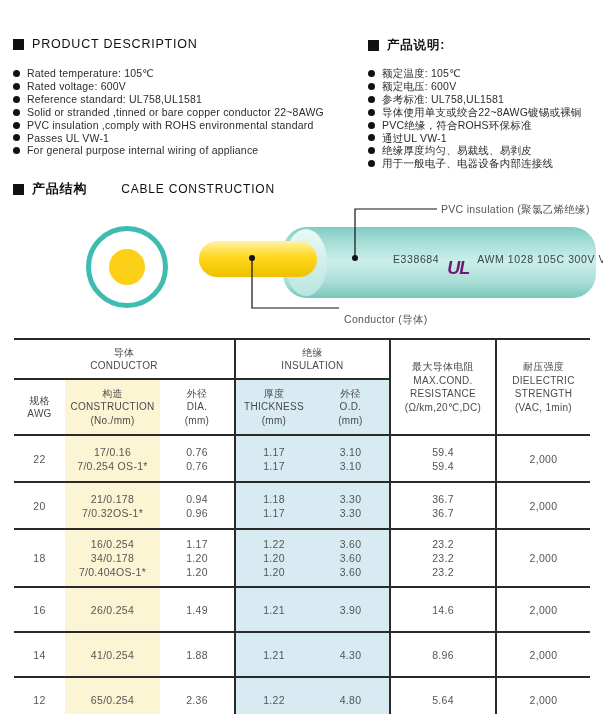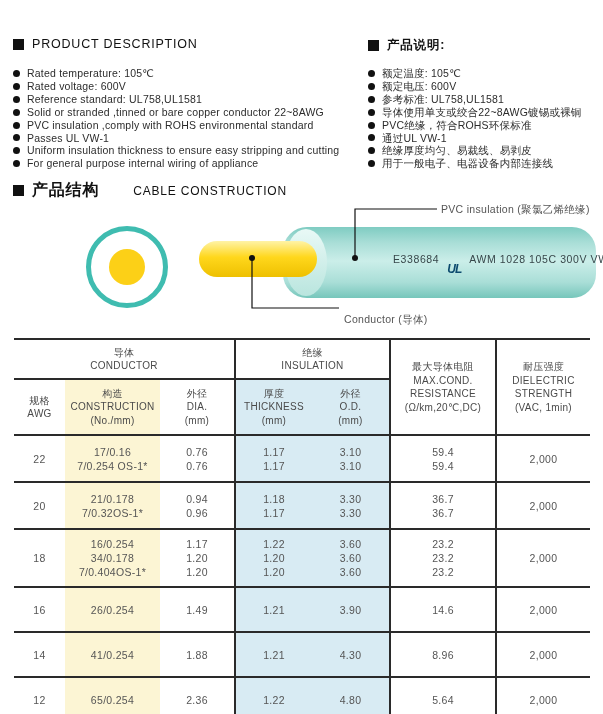--- a/index.html
+++ b/index.html
@@ -14,31 +14,31 @@
   .bullets li { display:flex; align-items:center; gap:7px; font-size:10.5px; line-height:12.9px; color:#2c2c2c; white-space:nowrap; letter-spacing:0.2px; }
   .dot { display:inline-block; width:7px; height:7px; border-radius:50%; background:#111; flex:0 0 auto; }
 
   #desc-header { left:13px; top:37px; }
   #desc-list { left:13px; top:67px; }
   #zh-header { left:368px; top:37px; font-weight:bold; }
   #zh-list { left:368px; top:67px; }
 
   
   #construction-title { left:13px; top:180px; }
-  #construction-title .zh { font-weight:bold; font-size:16px; }
+  #construction-title .zh { font-weight:bold; font-size:13px; }
   #construction-title .en { font-size:12px; letter-spacing:0.8px; margin-left:26px; }
 
   .diagram { position:absolute; inset:0; pointer-events:none; }
   #cross-section { position:absolute; left:86px; top:226px; width:82px; height:82px; border:5px solid #3fbcb0; border-radius:50%; background:#fff; display:flex; align-items:center; justify-content:center; }
   #cross-core { width:36px; height:36px; border-radius:50%; background:#fcd017; }
   #tube { position:absolute; left:283px; top:227px; width:313px; height:71px; border-radius:24px; background:linear-gradient(180deg,#7fccc2 0%,#a9ded7 22%,#cbeee9 48%,#a9ded7 78%,#76c6bb 100%); }
   #tube-face { position:absolute; left:285px; top:229px; width:42px; height:67px; border-radius:50%; background:linear-gradient(180deg,#e9f9f6,#b9e5de); }
   #conductor { position:absolute; left:199px; top:241px; width:118px; height:36px; border-radius:18px; background:linear-gradient(180deg,#fff3a6 0%,#ffd71c 45%,#eec000 100%); }
   #cable-print { position:absolute; left:380px; top:251px; width:212px; height:15px; display:flex; align-items:center; gap:8px; font-size:10.5px; color:#37474a; letter-spacing:0.6px; white-space:nowrap;padding-left:13px; }
-  .ul-mark { font-weight:bold; font-style:italic; font-size:12px; letter-spacing:-1px; color:#0c4a6e;margin-top:20px; }
+  .ul-mark { font-weight:bold; font-style:italic; font-size:18px; letter-spacing:-1px; color:#701a75;margin-top:20px; }
   .leader-label { position:absolute; font-size:10.5px; color:#555; white-space:nowrap; letter-spacing:0.3px; }
   #insulation-label { left:441px; top:203px; }
   #conductor-label { left:344px; top:313px; }
 
   
   #spec-table-wrap { position:absolute; left:14px; top:338px; width:576px; }
   table { border-collapse:collapse; width:576px; table-layout:fixed; }
   td { text-align:center; vertical-align:middle; font-size:10.5px; color:#555; line-height:14px; white-space:pre-line; letter-spacing:0.3px; padding:6px 2px; }
   tr.group-row { height:30px; }
   tr.head-row { height:56px; }
@@ -78,24 +78,20 @@
         <span class="dot"></span>
         <span>Solid or stranded ,tinned or bare copper conductor 22~8AWG</span>
       </li>
     <li>
         <span class="dot"></span>
         <span>PVC insulation ,comply with ROHS environmental standard</span>
       </li>
     <li>
         <span class="dot"></span>
         <span>Passes UL VW-1</span>
-      </li>
-    <li>
-        <span class="dot"></span>
-        <span>Uniform insulation thickness to ensure easy stripping and cutting</span>
       </li>
     <li>
         <span class="dot"></span>
         <span>For general purpose internal wiring of appliance</span>
       </li>
   </ul>
 
   <div class="sec-header" id="zh-header">
     <span class="sq"></span>
     <span>产品说明:</span>

